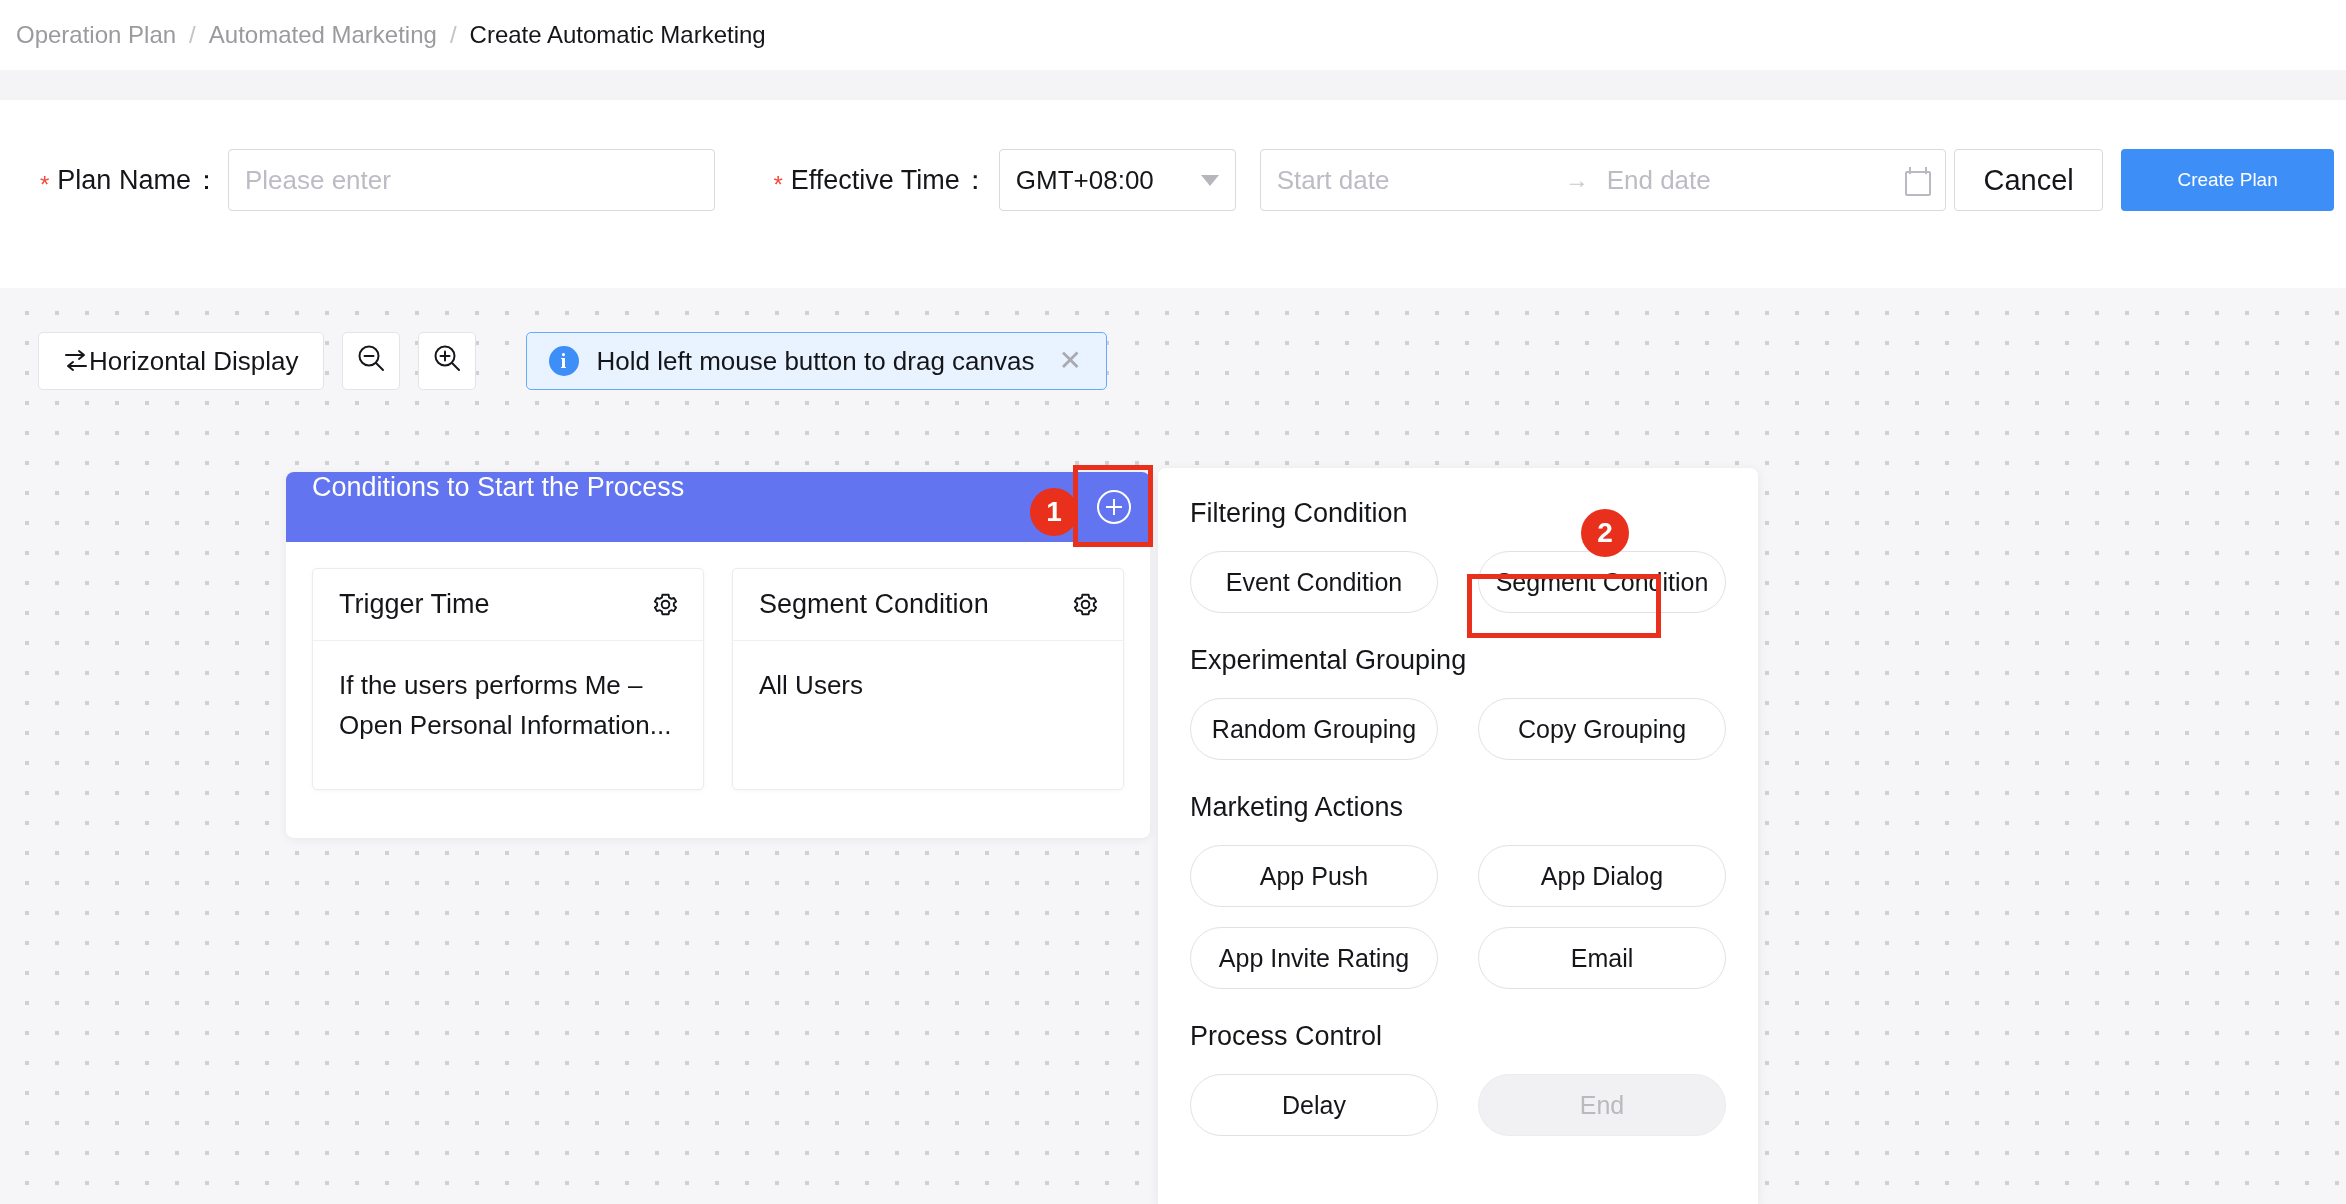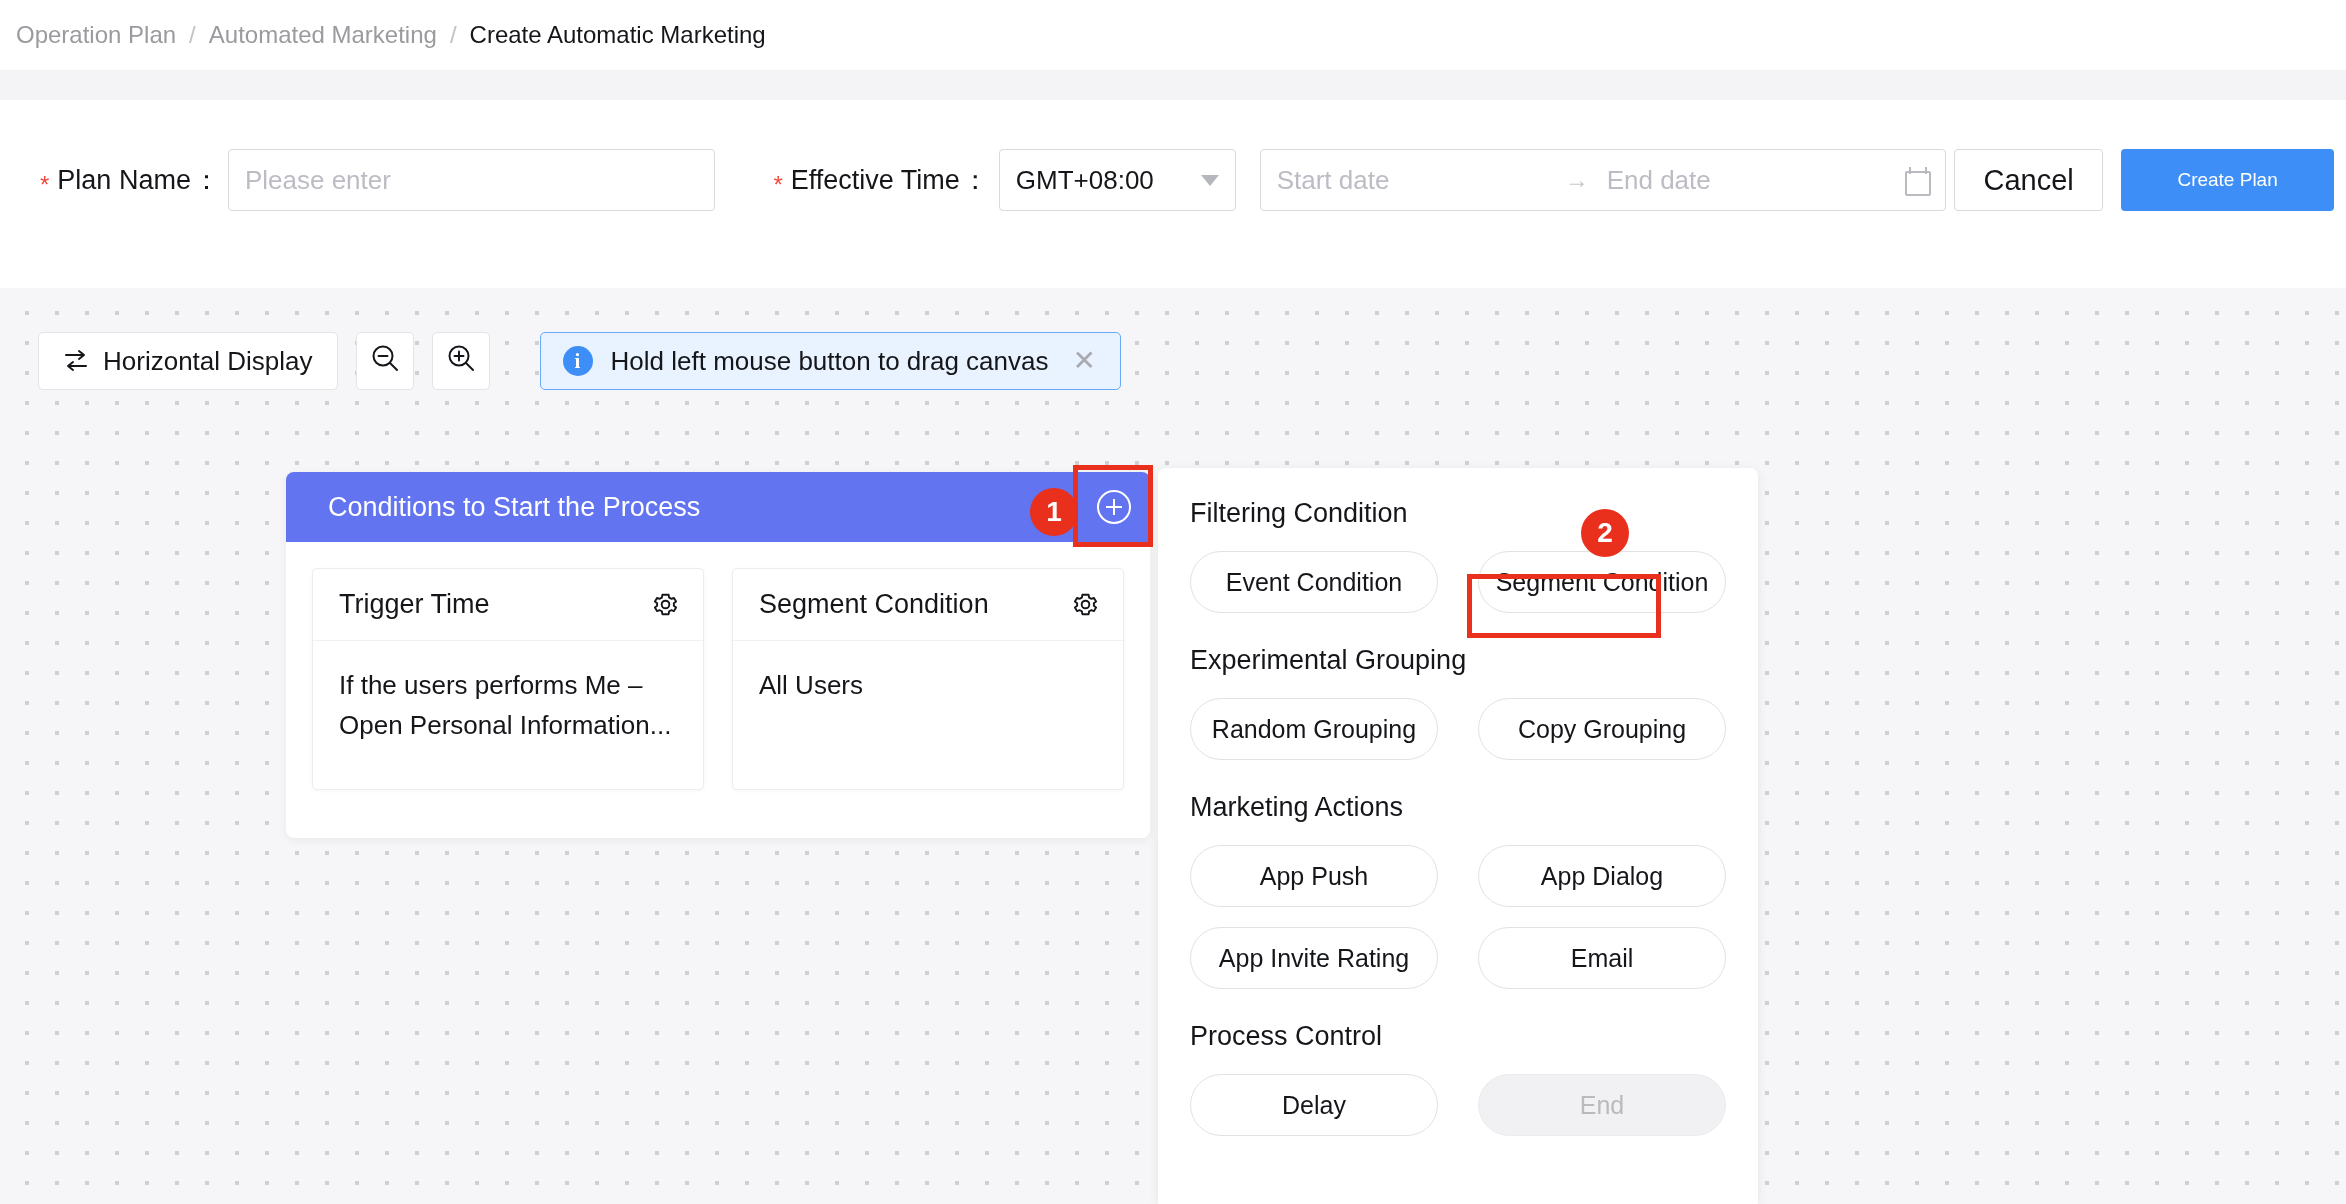--- a/index.html
+++ b/index.html
@@ -171,21 +171,20 @@
     gap: 18px;
   }
   .tb-btn {
     height: 58px;
     background: #ffffff;
     border: 1px solid #e4e4e8;
     border-radius: 5px;
     display: flex;
     align-items: center;
     justify-content: center;
-    gap: 14px;
     padding: 0 24px;
     font-size: 26px;
     color: #15161a;
     cursor: pointer;
   }
   .tb-icon-btn { width: 58px; padding: 0; }
 
   .icon-hdisplay {
     width: 26px; height: 24px;
     position: relative;
@@ -231,22 +230,21 @@
     width: 864px;
     background: #ffffff;
     border-radius: 8px;
     box-shadow: 0 2px 10px rgba(0,0,0,0.06);
     overflow: hidden;
   }
   .node-header {
     height: 70px;
     background: #6274ef;
     display: flex;
-    align-items: center;
-    padding-left: 42px;
+    padding-left: 26px;
     position: relative;
   }
   .node-title {
     color: #ffffff;
     font-size: 27px;
   }
   .node-add-btn {
     position: absolute;
     right: 0; top: 0;
     width: 72px; height: 70px;

